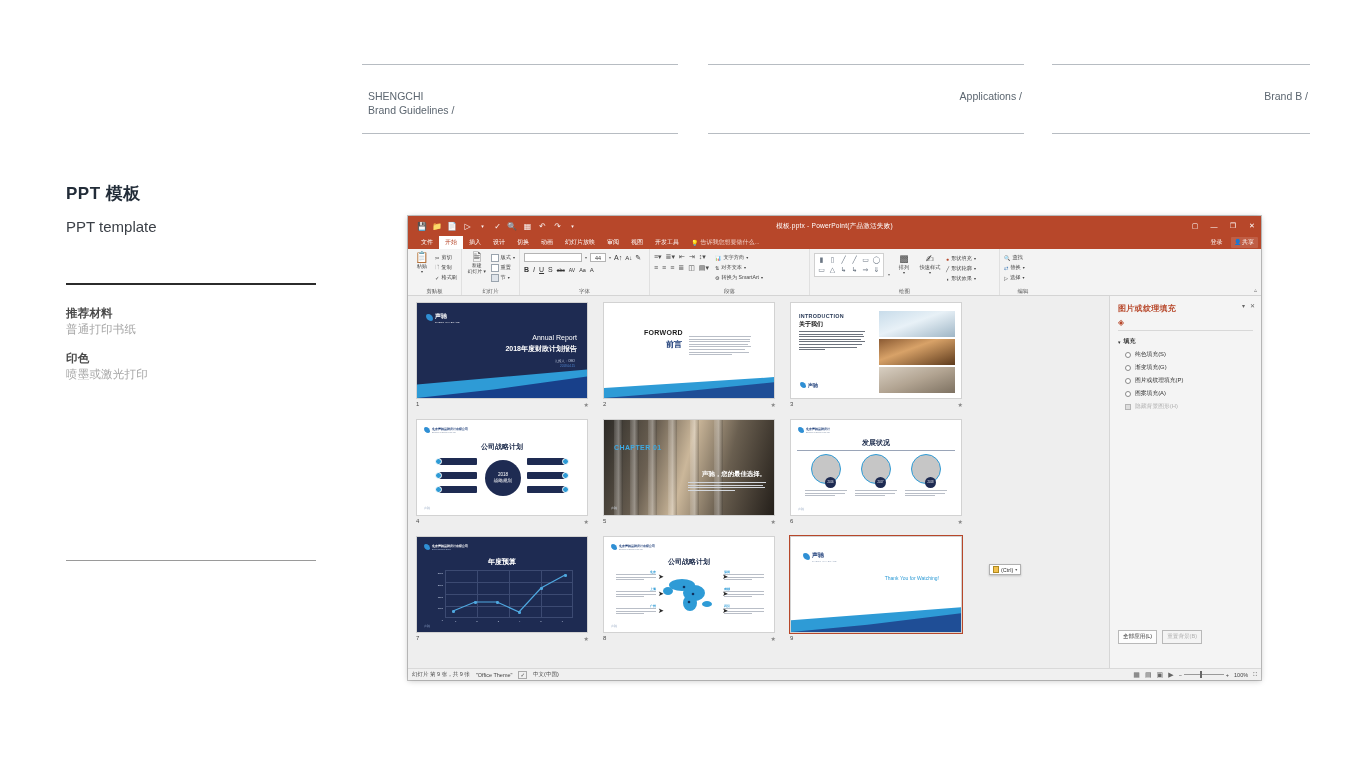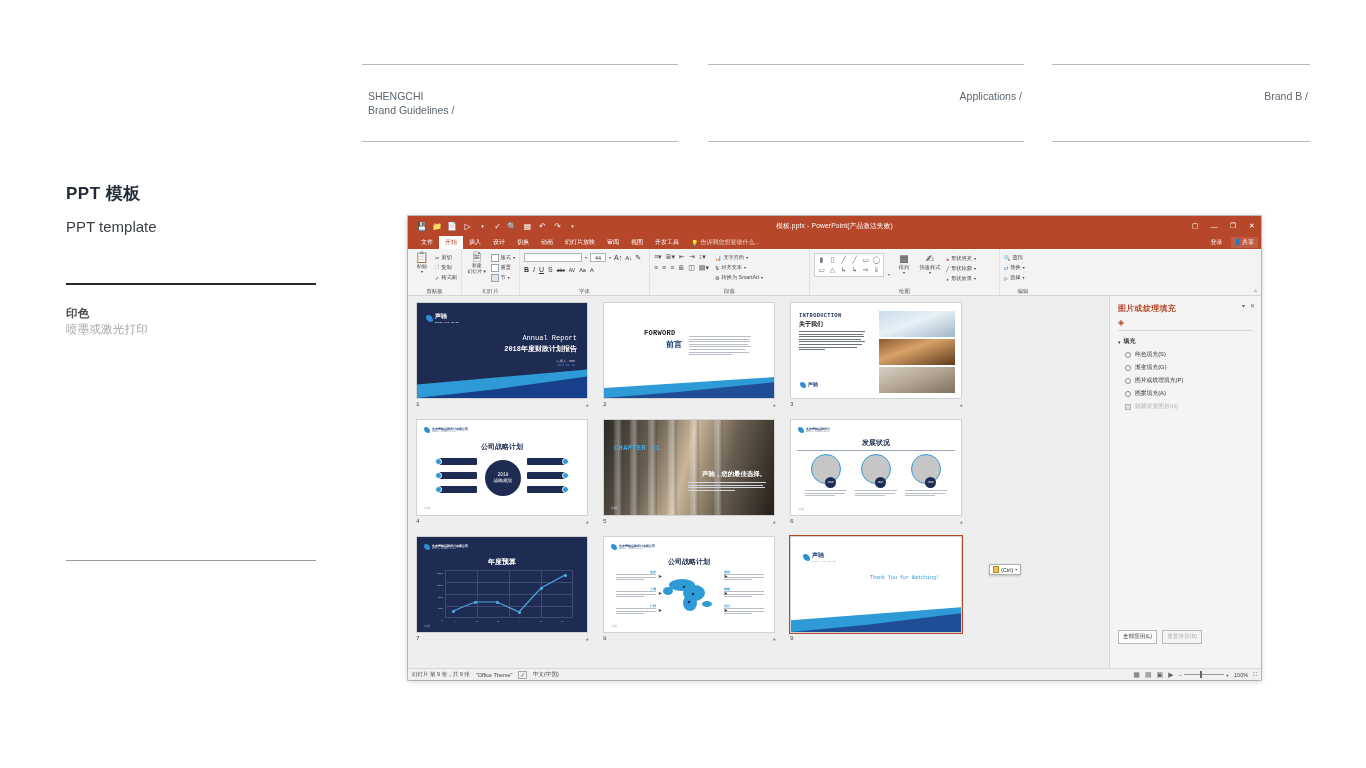--- a/index.html
+++ b/index.html
@@ -46,21 +46,21 @@
   #rule-2 {
     position:absolute; left:2px; top:560px; width:250px; height:1px; background:#9a9a9a;
   }
   #notes { position:absolute; left:2px; top:580px; width:252px; }
   .note-para { font-size:11px; line-height:17px; margin-bottom:10px; letter-spacing:0.1px; }
   .note-label { font-weight:bold; color:#4a4a4a; }
   .note-body-dark { color:#4a4a4a; }
   .note-body-light { color:#b0b0b0; }
 
   
-  .hdr-cell { position:absolute; top:64px; height:78px; }
+  .hdr-cell { position:absolute; top:64px; height:70px; }
   .hdr-line-top, .hdr-line-bot {
     position:absolute; left:0; width:100%; height:1px; background:#b7bcc2;
   }
   .hdr-line-top { top:0; }
   .hdr-line-bot { bottom:0; }
   .hdr-text {
     position:absolute; top:25px; font-size:10.5px; color:#5c6670; line-height:14px;
   }
   .hdr-text.left { left:6px; }
   .hdr-text.right { right:2px; text-align:right; }
@@ -159,21 +159,21 @@
     display:flex; align-items:center; justify-content:center; font-size:7px; color:#6b7683;
   }
   #ribbon-collapse { position:absolute; right:4px; bottom:2px; font-size:6px; color:#777; }
 
   
   #ppt-main { display:flex; height:calc(464px - 20px - 13px - 47px - 12px); background:#e9e9e9; }
   #slides-pane {
     flex:1; background:#eeeeee; padding:6px 0 0 8px; position:relative; overflow:hidden;
   }
   #slides-grid {
-    display:grid; grid-template-columns:repeat(3, 178px); gap:20px 9px;font-family:Liberation Mono, monospace;
+    display:grid; grid-template-columns:repeat(3, 178px); gap:20px 9px;
   }
   .slide-cell { position:relative; }
   .slide-thumb {
     width:172px; height:97px; background:#fff; border:1px solid #d2d2d2;
     position:relative; overflow:hidden;
   }
   .slide-num {
     position:absolute; left:0; top:99px; font-size:6px; color:#4a4a4a;
   }
   .slide-badge {
@@ -301,20 +301,24 @@
 </style>
 </head>
 <body>
 
 <div id="left-col">
   <div id="title-cn">PPT 模板</div>
   <div id="title-en">PPT template</div>
   <div id="rule-1"></div>
 
   <div id="spec-list">
+    <div class="spec-block">
+      <div class="spec-term">推荐材料</div>
+      <div class="spec-desc">普通打印书纸</div>
+    </div>
     <div class="spec-block">
       <div class="spec-term">印色</div>
       <div class="spec-desc">喷墨或激光打印</div>
     </div>
   </div>
 
   <div id="rule-2"></div>
 
   <div id="notes">
   </div>

